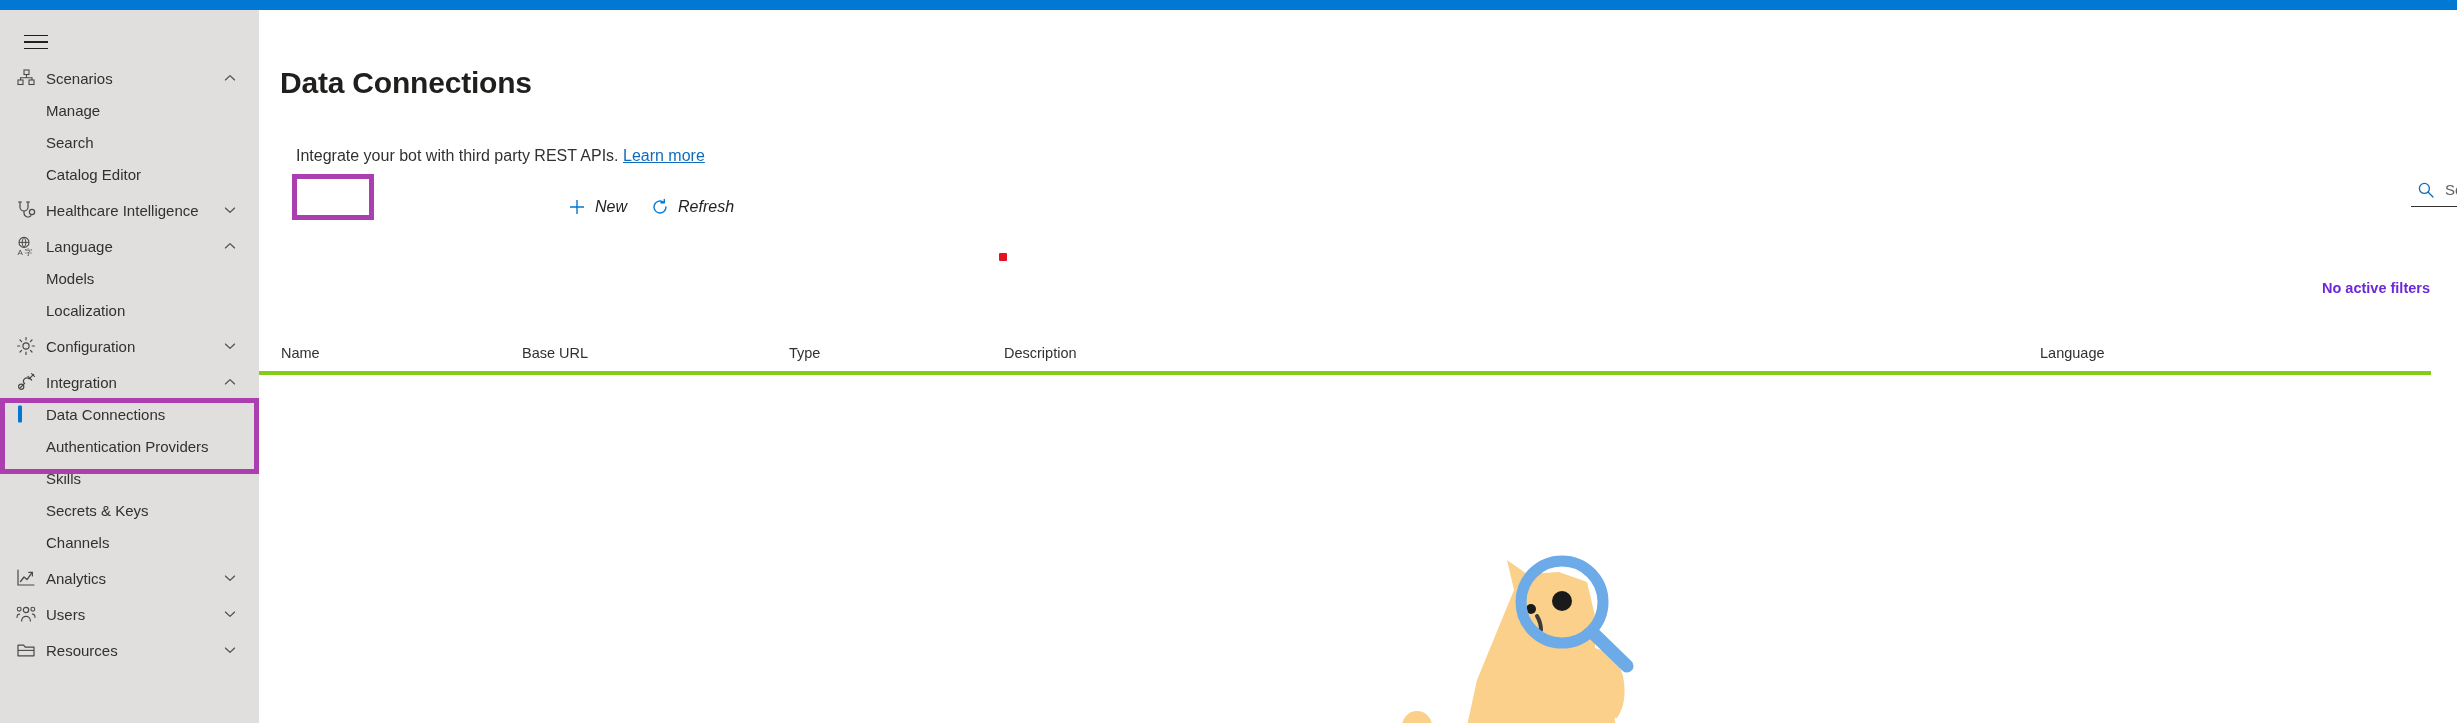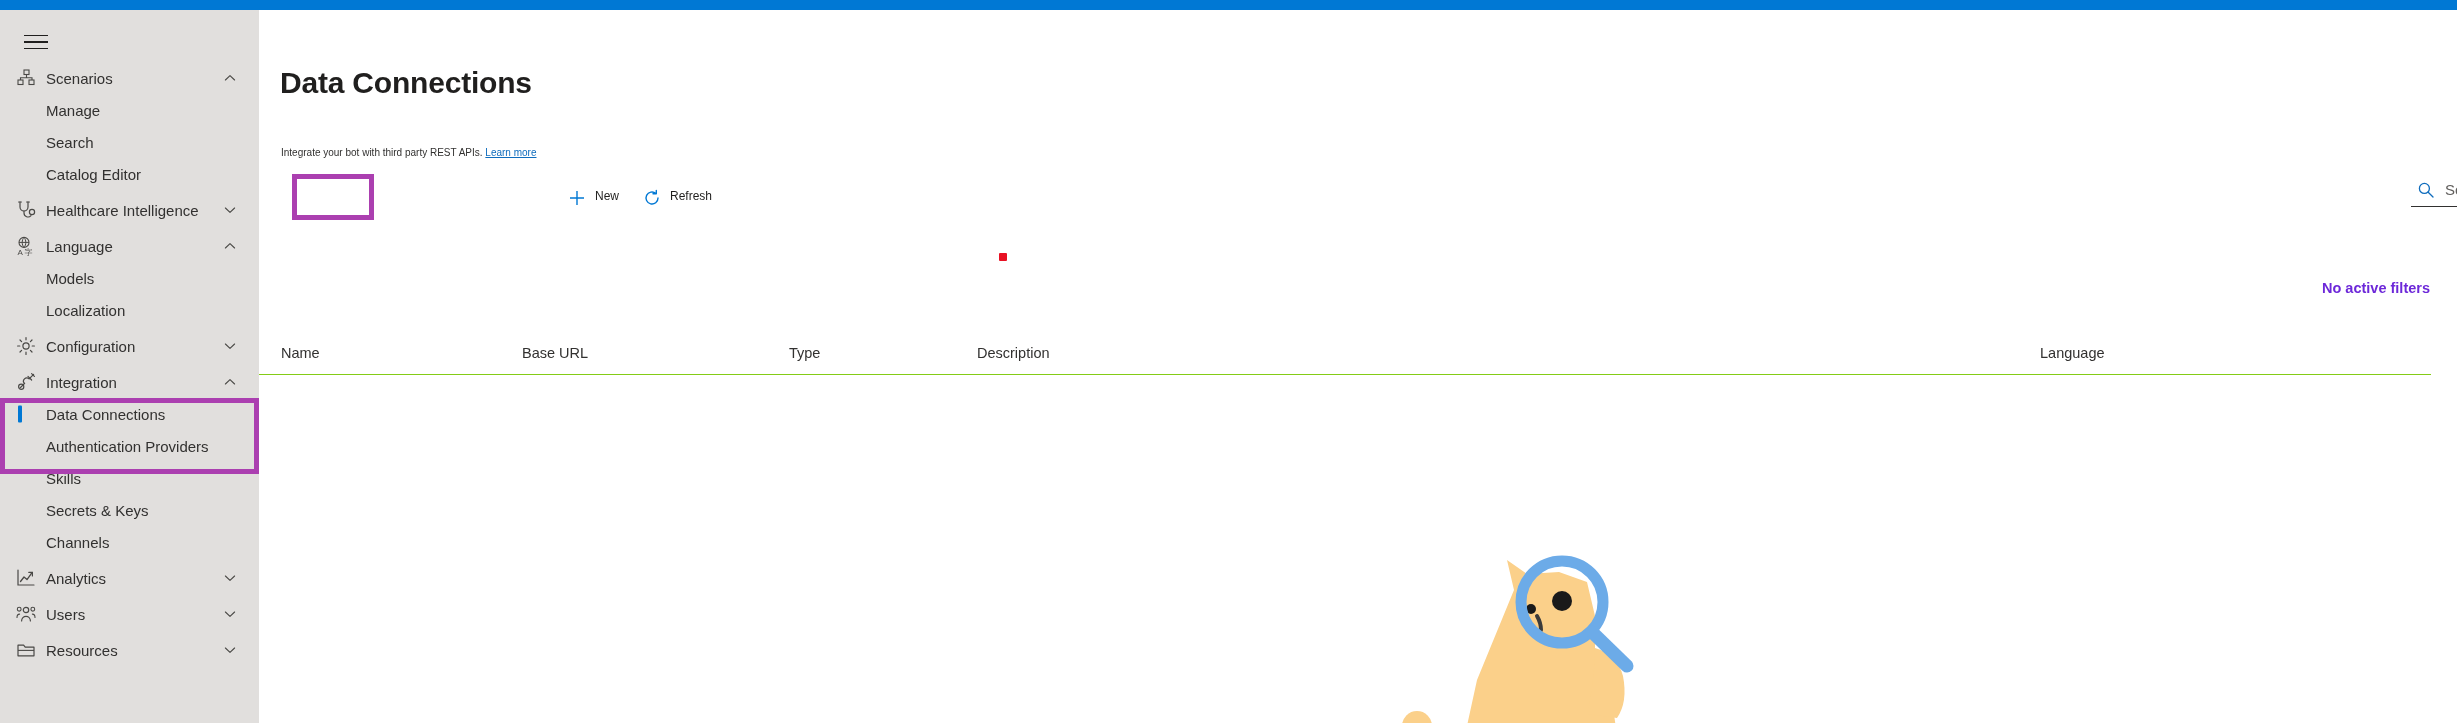--- a/index.html
+++ b/index.html
@@ -85,37 +85,38 @@
     position: absolute; top: 10px; left: 259px;
     width: 2198px; height: 713px;
     background: #ffffff;
   }
   .page-title {
     position: absolute; left: 21px; top: 56px;
     font-size: 30px; font-weight: bold; color: #201f1e;
     letter-spacing: -0.2px;
   }
   .subtitle {
-    position: absolute; left: 22px; top: 137px;
-    font-size: 10px; color: #323130;
+    position: absolute; left: 37px; top: 137px;
+    font-size: 16px; color: #323130;
   }
   .subtitle a {
     color: #0f6cbd; text-decoration: underline;
   }
   .cmdbar {
     position: absolute; left: 297px; top: 179px;
     display: flex; align-items: center; gap: 0px;
   }
   .cmd-btn {
-    display: flex; align-items: flex-start; gap: 9px;
+    display: flex; align-items: center; gap: 9px;
     height: 36px; padding: 0 12px;
-    font-size: 12px; color: #201f1e;
+    font-size: 16px; color: #201f1e;
     background: transparent; border: none;
     cursor: pointer;
     font-family: "Liberation Sans", sans-serif;
+    font-style: italic;
   }
   .cmd-ico { width: 18px; height: 18px; color: #0078d4; display:flex; align-items:center; justify-content:center;}
   .cmd-ico svg { display: block; }
 
   
   .dot {
     position: absolute; left: 740px; top: 243px;
     width: 8px; height: 8px; background: #e81123; border-radius: 1px;
   }
 
@@ -139,21 +140,21 @@
 
   .no-filters {
     position: absolute; right: 27px; top: 270px;
     font-size: 14.5px; font-weight: bold; color: #6d28d9;
   }
 
   
   .table-head {
     position: absolute; left: 0px; top: 325px;
     width: 2172px; height: 40px;
-    border-bottom: 1px solid #84cc16;
+    border-bottom: 4px solid #84cc16;
     text-decoration: underline;
   }
   .th {
     position: absolute; top: 10px;
     font-size: 14.5px; color: #323130;
     white-space: nowrap;
   }
 
   
   .illus {
@@ -379,21 +380,21 @@
       </span>
       <input class="search-input" type="text" placeholder="Search..." style="">
     </div>
 
     <div class="no-filters">No active filters</div>
 
     <div class="table-head" id="table-head">
         <div class="th" style="left: 22px;">Name</div>
         <div class="th" style="left: 263px;">Base URL</div>
         <div class="th" style="left: 530px;">Type</div>
-        <div class="th" style="left: 718px;">Description</div>
+        <div class="th" style="left: 745px;">Description</div>
         <div class="th" style="left: 1781px;">Language</div>
       </div>
 
     <div class="illus">
       <svg width="420" height="205" viewBox="0 0 420 205">
 
         <circle cx="58" cy="196" r="15" fill="#fbd08a"></circle>
 
         <path d="M155 60 L148 30 L168 44 L200 42 L228 52 L236 86
                  L236 120 L250 150 L258 205 L106 205 L118 150 Z" fill="#fbd08a"></path>

